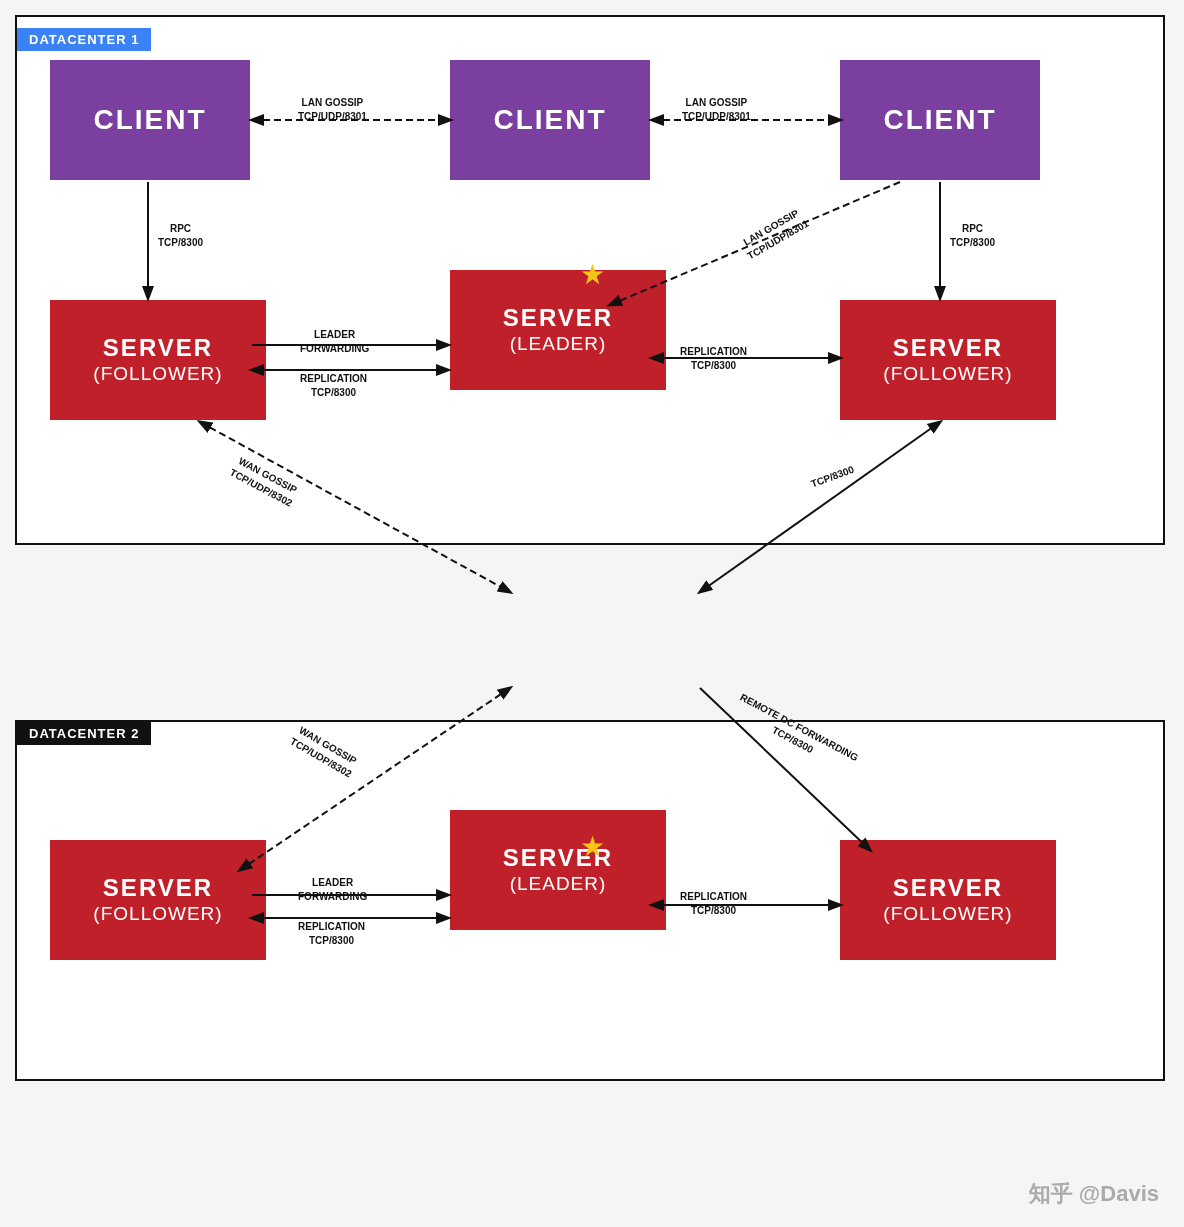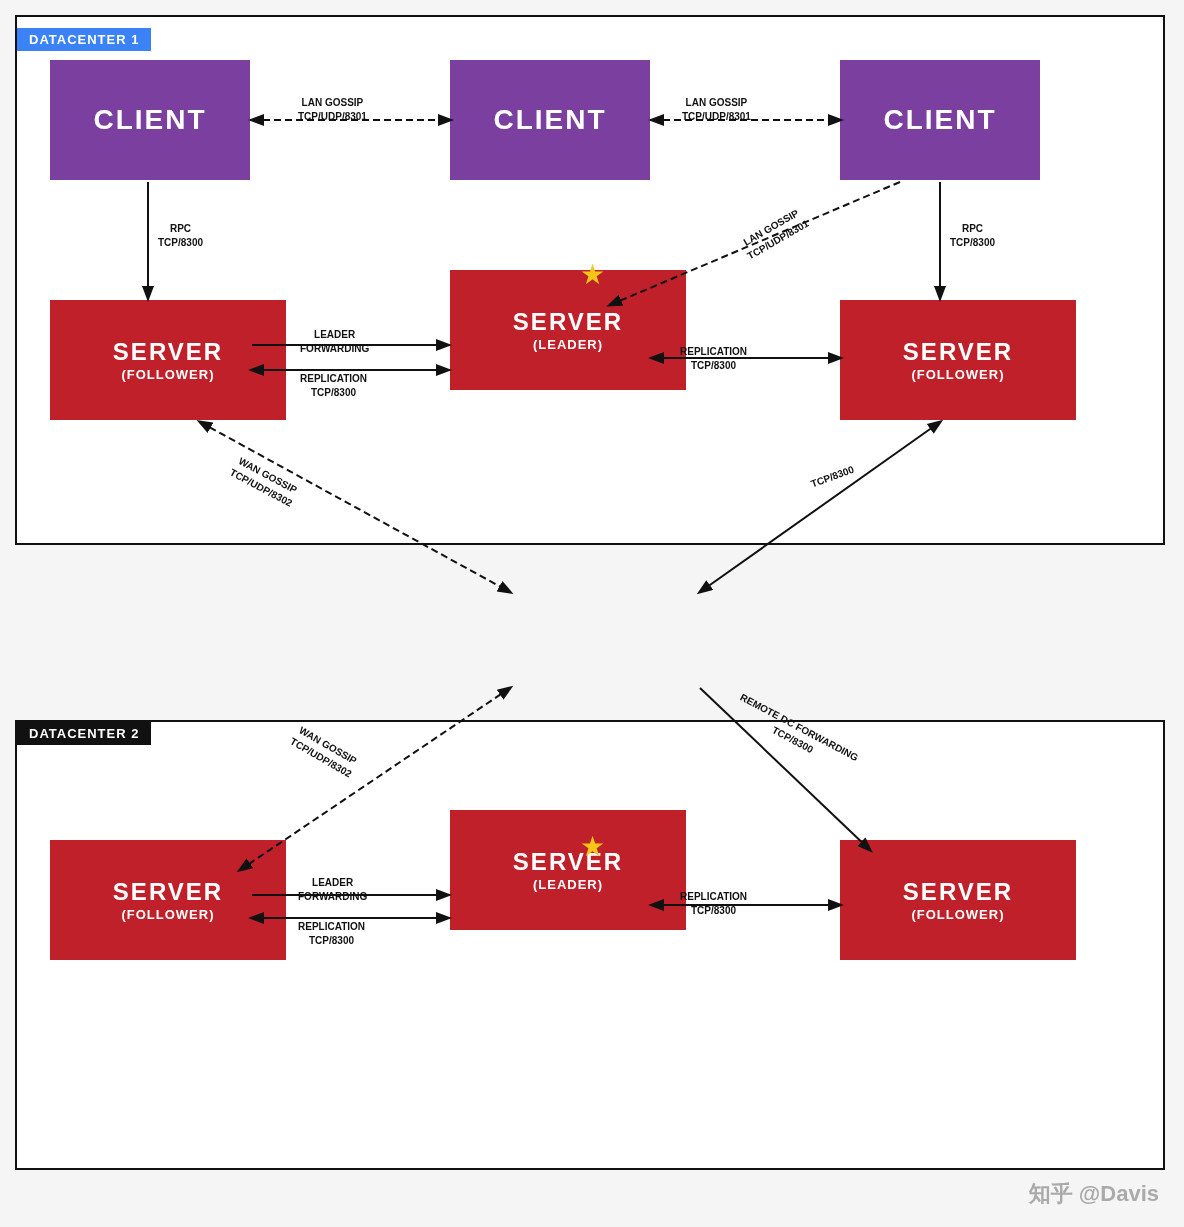--- a/index.html
+++ b/index.html
@@ -31,22 +31,22 @@
       font-size: 24px;
       display: flex;
       flex-direction: column;
       align-items: center;
       justify-content: center;
       border: none;
       letter-spacing: 2px;
       line-height: 1.2;
     }
     .server-box .sub {
-      font-size: 13px;
-      font-weight: 700;
+      font-size: 19px;
+      font-weight: 400;
       letter-spacing: 1px;
     }
 
     
     #app {
       width: 1184px;
       min-height: 1227px;
       background: #f5f5f5;
       position: relative;
     }
@@ -79,21 +79,21 @@
       width: 200px;
       height: 120px;
     }
     #client1 { top: 60px; left: 50px; }
     #client2 { top: 60px; left: 450px; }
     #client3 { top: 60px; left: 840px; }
 
     
     .server-node {
       position: absolute;
-      width: 236px;
+      width: 216px;
       height: 120px;
       text-align: right;
     }
     #server1-follower { top: 300px; left: 50px; }
     #server1-leader   { top: 270px; left: 450px; }
     #server1-follower2{ top: 300px; left: 840px; }
 
     
     .star {
       font-size: 28px;
@@ -102,21 +102,21 @@
     }
     #star1 { top: 258px; left: 580px; z-index: 10; }
     #star2 { top: 830px; left: 580px; z-index: 10; }
 
     
     #dc2 {
       position: absolute;
       top: 720px;
       left: 15px;
       width: 1150px;
-      height: 450px;
+      height: 361px;
       border: 2.5px solid #111;
       background: #fff;
     }
     #dc2-label {
       position: absolute;
       top: 0; left: 0;
       background: #111;
       color: #fff;
       font-size: 13px;
       font-weight: 900;

